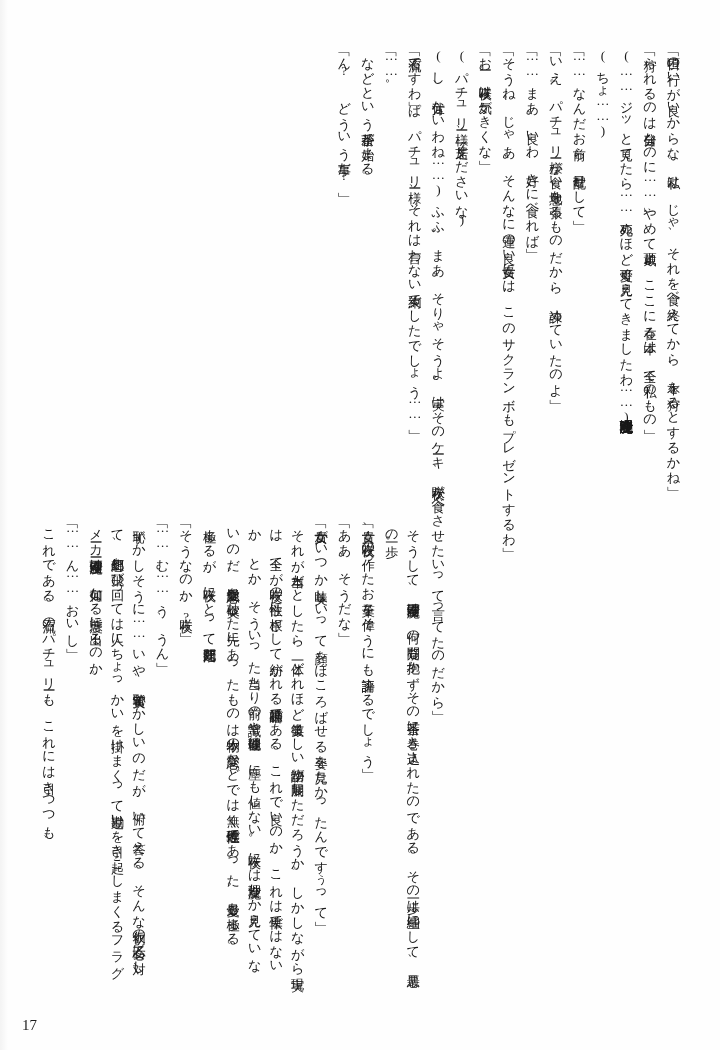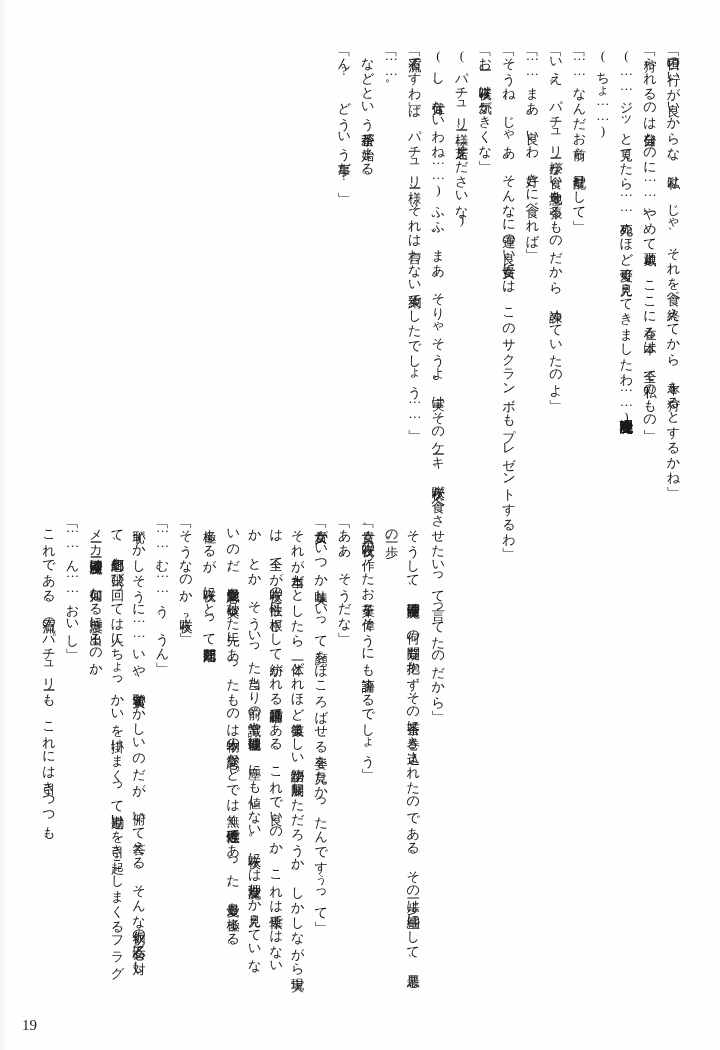--- a/index.html
+++ b/index.html
@@ -127,15 +127,15 @@
       <div class="para">それが本当だとしたら、一体どれほど微笑ましい物語が展開しただろうか。しかしながら現実は、全てが咲夜の性欲に根ざして紡がれる暗黒神話である。これで良いのか、これは卑怯ではないか、とか、そういった当たり前の常識や倫理観は、塵にも値しない。咲夜には魔理沙しか見えていないのだ。疑似恋愛を突破した先にあったものは本物の恋愛などでは無く性欲処理であった。最愛も極まる。</div>
       <div class="para">極まるが、咲夜にとって死活問題だ。</div>
       <div class="para">「そうなのか、咲夜?」</div>
       <div class="para">「……む……う、うん」</div>
       <div class="para">恥ずかしそうに……いや、実質恥ずかしいのだが、俯いて答える。そんな仮初の乙女心に対して、幻想郷を飛び回っては人にちょっかいを掛けまくって勘違いを引き起こしまくるフラグメーカー霧雨魔理沙は、如何なる態度に出るのか。</div>
       <div class="para">「……ん……おいし」</div>
       <div class="para">これである。流石のパチュリーも、これには引きつつも、</div>
     </div>
   </div>
 
-  <div class="page-number">19</div>
+  <div class="page-number">17</div>
 
 </div>
 
 </body></html>

